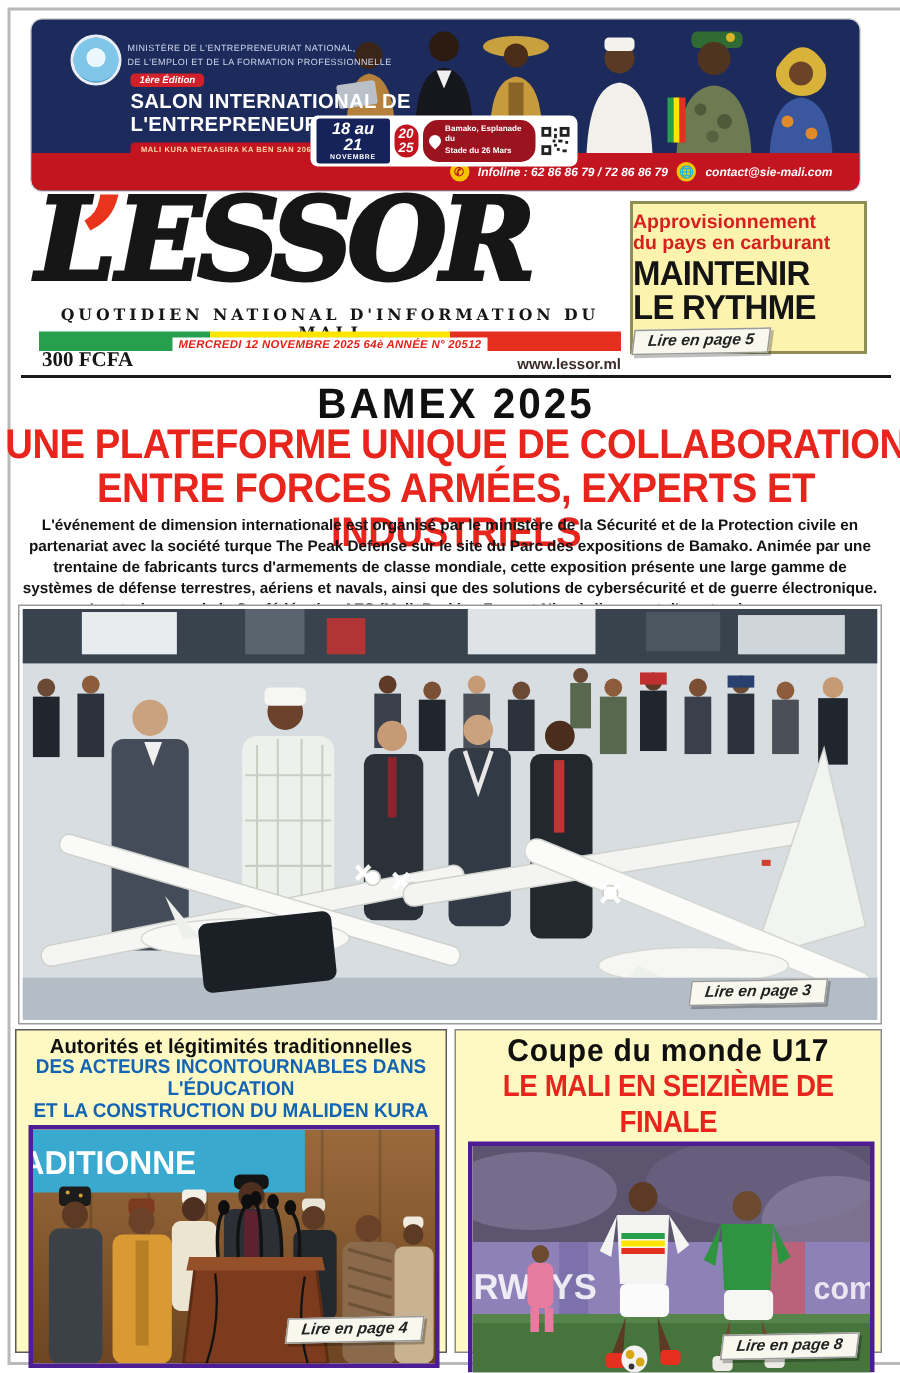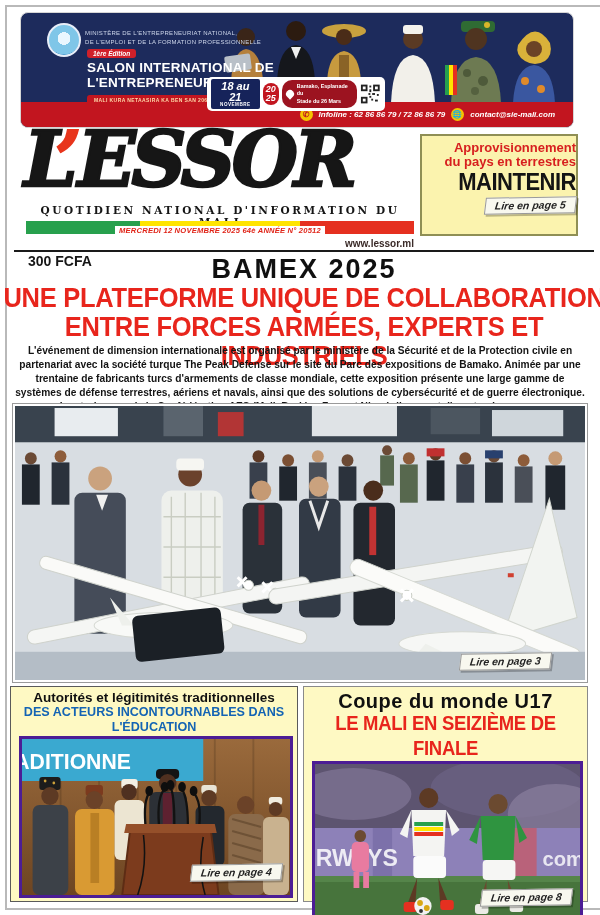--- a/index.html
+++ b/index.html
@@ -44,26 +44,26 @@
             color:#161616;-webkit-text-stroke:2.5px #161616;white-space:nowrap;}
   .logotype .apos{color:#e8351c;-webkit-text-stroke:2px #e8351c;}
   .subtitle{position:absolute;left:24px;top:204px;width:392px;text-align:center;
             font-family:"DejaVu Serif",serif;font-weight:bold;font-size:10.5px;letter-spacing:2.6px;color:#161616;}
   .tricolor{position:absolute;left:26px;top:221px;width:388px;height:13px;display:flex;}
   .tricolor .g{flex:1;background:#27a04d;}
   .tricolor .y{flex:1.4;background:#ffe400;}
   .tricolor .r{flex:1;background:#e53020;}
   .dateline{position:absolute;left:26px;top:219px;width:388px;text-align:center;font-style:italic;}
   .dateline span{background:#fff;color:#e02418;font-weight:bold;font-size:7.6px;padding:0 4px;letter-spacing:.2px;}
-  .price{position:absolute;left:28px;top:253px;font-family:Liberation Sans, sans-serif;font-weight:bold;font-size:14px;color:#161616;}
+  .price{position:absolute;left:28px;top:233px;font-family:Liberation Serif, serif;font-weight:bold;font-size:14px;color:#161616;}
   .website{position:absolute;left:300px;top:238px;width:114px;text-align:right;font-weight:bold;font-size:10px;color:#3a2a28;}
 
   
   .fuelbox{position:absolute;left:420px;top:134px;width:158px;height:102px;background:#fbf3ae;
-           border:2px solid #8f8f55;box-sizing:border-box;text-align:right;padding-top:5px;}
+           border:2px solid #8f8f55;box-sizing:border-box;text-align:left;padding-top:5px;}
   .fuelkicker{color:#d71f1f;font-weight:900;font-size:13px;line-height:1.1;}
   .fueltitle{color:#141414;font-weight:900;font-size:22px;line-height:.98;letter-spacing:-.5px;margin-top:2px;
              transform:scaleY(1.05);}
   .readbadge{display:inline-block;background:#f8f8ef;border:1px solid #9a9a9a;color:#222;
              font-style:italic;font-weight:bold;font-size:10.5px;padding:0 9px;line-height:1.45;
              transform:skewX(-8deg) rotate(-1deg);box-shadow:2px 2px 0 rgba(0,0,0,.25);}
   .fuelbox .readbadge{margin-top:4px;}
 
   
   .divider{position:absolute;left:14px;right:14px;top:250px;height:2px;background:#1a1a1a;}
@@ -197,24 +197,25 @@
     <div class="y"></div>
     <div class="r"></div>
   </div>
   <div class="dateline"><span>MERCREDI 12 NOVEMBRE 2025 64è ANNÉE N° 20512</span></div>
   <div class="price">300 FCFA</div>
   <div class="website">www.lessor.ml</div>
 
   <div class="fuelbox">
     <div class="fuelkicker">
       <div>Approvisionnement</div>
-      <div>du pays en terrestres</div>
+      <div>du pays en carburant</div>
     </div>
     <div class="fueltitle">
       <div>MAINTENIR</div>
+      <div>LE RYTHME</div>
     </div>
     <span class="readbadge">Lire en page 5</span>
   </div>
 
   <div class="divider"></div>
   <div class="leadkicker">BAMEX 2025</div>
   <div class="leadheadline">
     <div>UNE PLATEFORME UNIQUE DE COLLABORATION</div>
     <div>ENTRE FORCES ARMÉES, EXPERTS ET INDUSTRIELS</div>
   </div>
@@ -300,20 +301,21 @@
       <rect x="0" y="244" width="576" height="28" fill="#b4bdc6"></rect>
       <rect x="120" y="204" width="90" height="46" rx="6" fill="#1b2026" transform="rotate(-6 165 227)"></rect>
     </svg>
     <span class="readbadge badge" style="right:36px;bottom:12px;">Lire en page 3</span>
   </div>
 
   <div class="storybox boxleft">
     <div class="edkicker">Autorités et légitimités traditionnelles</div>
     <div class="edheadline">
       <div>DES ACTEURS INCONTOURNABLES DANS L'ÉDUCATION</div>
+      <div>ET LA CONSTRUCTION DU MALIDEN KURA</div>
     </div>
     <div class="subphoto" style="height:156px;">
       <svg viewBox="0 0 278 156" preserveAspectRatio="none">
         <defs>
           <linearGradient id="wood" x1="0" y1="0" x2="0" y2="1">
             <stop offset="0" stop-color="#9a6a3c"></stop>
               <stop offset="1" stop-color="#6d4522"></stop>
           </linearGradient>
         </defs>
         <rect width="278" height="156" fill="url(#wood)"></rect>

